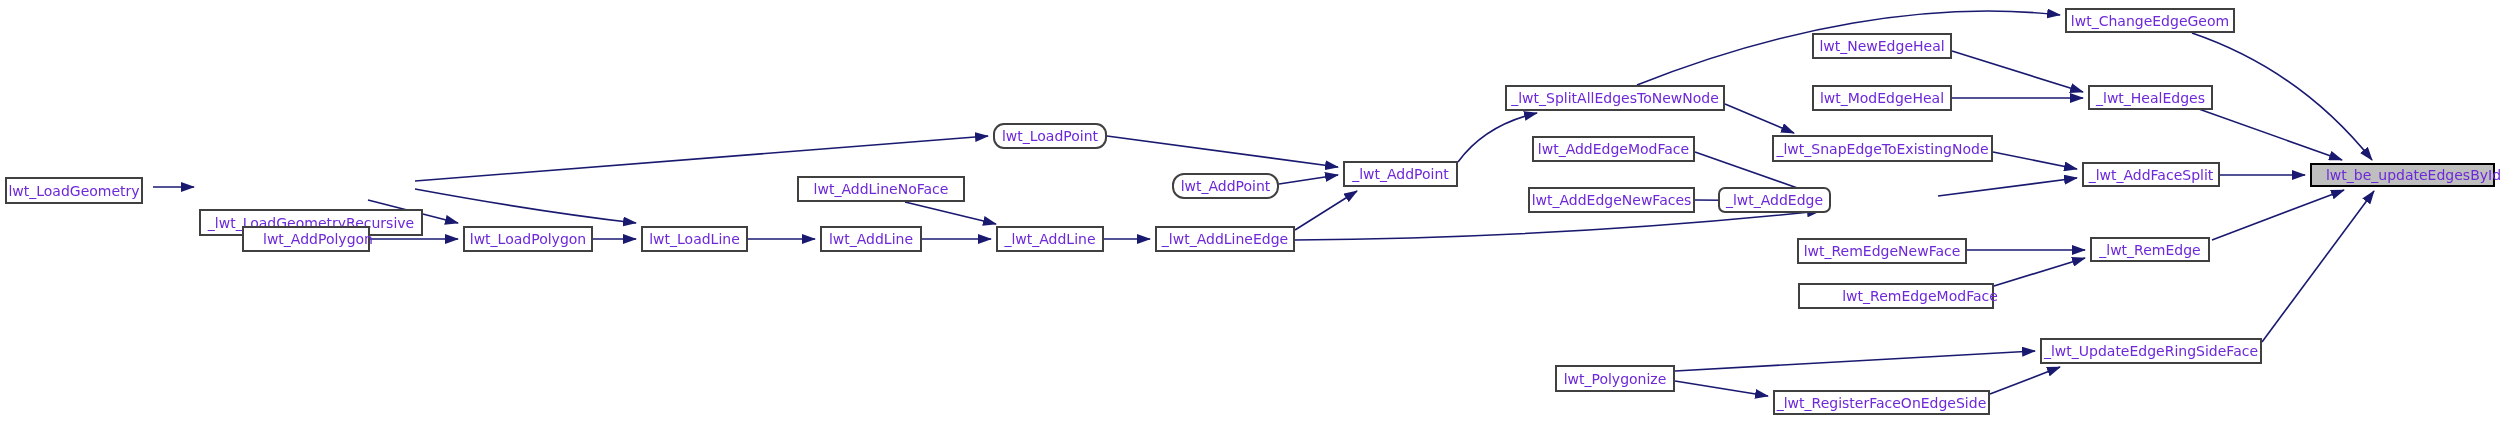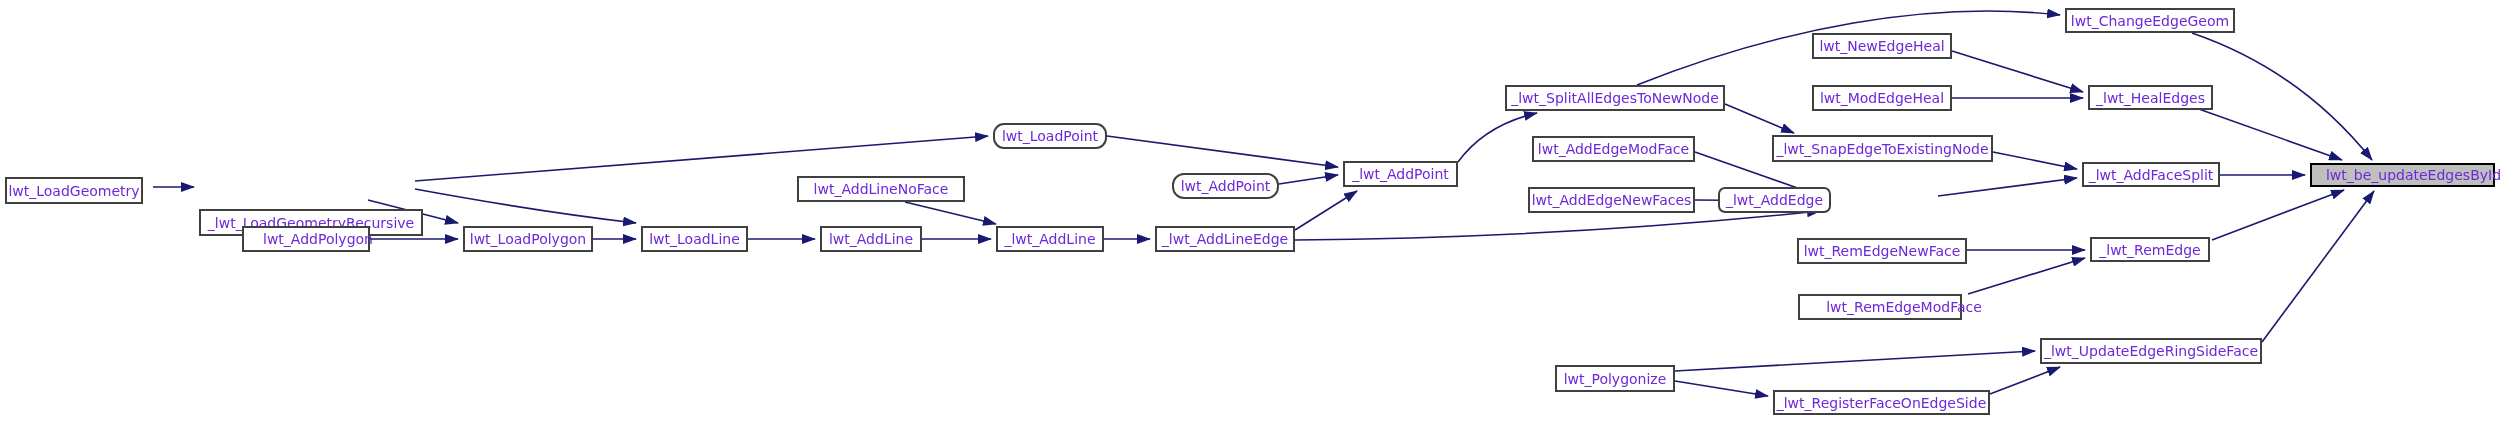--- a/index.html
+++ b/index.html
@@ -136,21 +136,21 @@
     </div>
     <div class="node" style="left: 2088px; top: 85px; width: 125px; height: 25px;">
       <span>_lwt_HealEdges</span>
     </div>
     <div class="node" style="left: 2082px; top: 162px; width: 138px; height: 25px;">
       <span>_lwt_AddFaceSplit</span>
     </div>
     <div class="node" style="left: 1797px; top: 238px; width: 170px; height: 26px;">
       <span>lwt_RemEdgeNewFace</span>
     </div>
-    <div class="node" style="left: 1798px; top: 294px; width: 164px; height: 26px; padding-left: 48px;">
+    <div class="node" style="left: 1798px; top: 283px; width: 196px; height: 26px; padding-left: 48px;">
       <span>lwt_RemEdgeModFace</span>
     </div>
     <div class="node" style="left: 2090px; top: 237px; width: 120px; height: 25px;">
       <span>_lwt_RemEdge</span>
     </div>
     <div class="node" style="left: 2040px; top: 338px; width: 222px; height: 26px;">
       <span>_lwt_UpdateEdgeRingSideFace</span>
     </div>
     <div class="node" style="left: 1555px; top: 365px; width: 120px; height: 27px;">
       <span>lwt_Polygonize</span>

